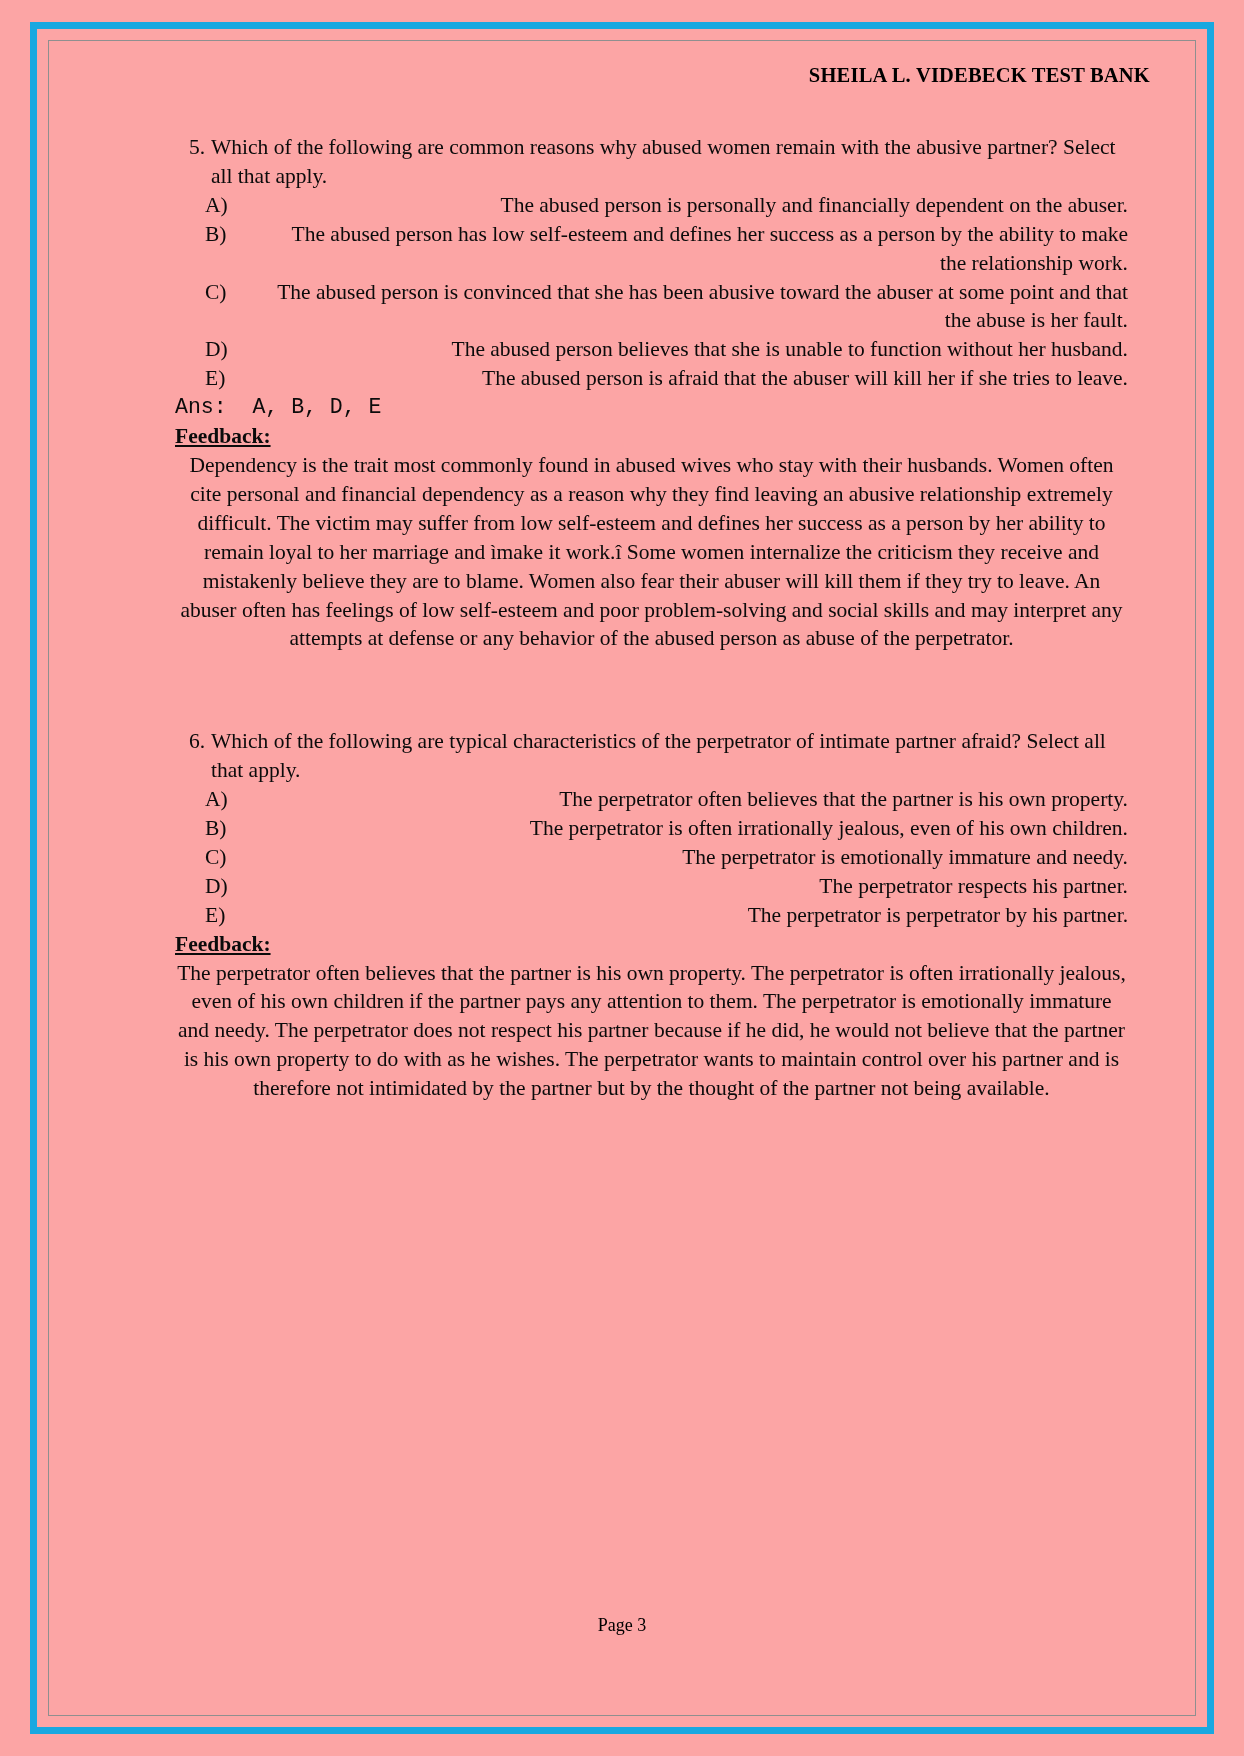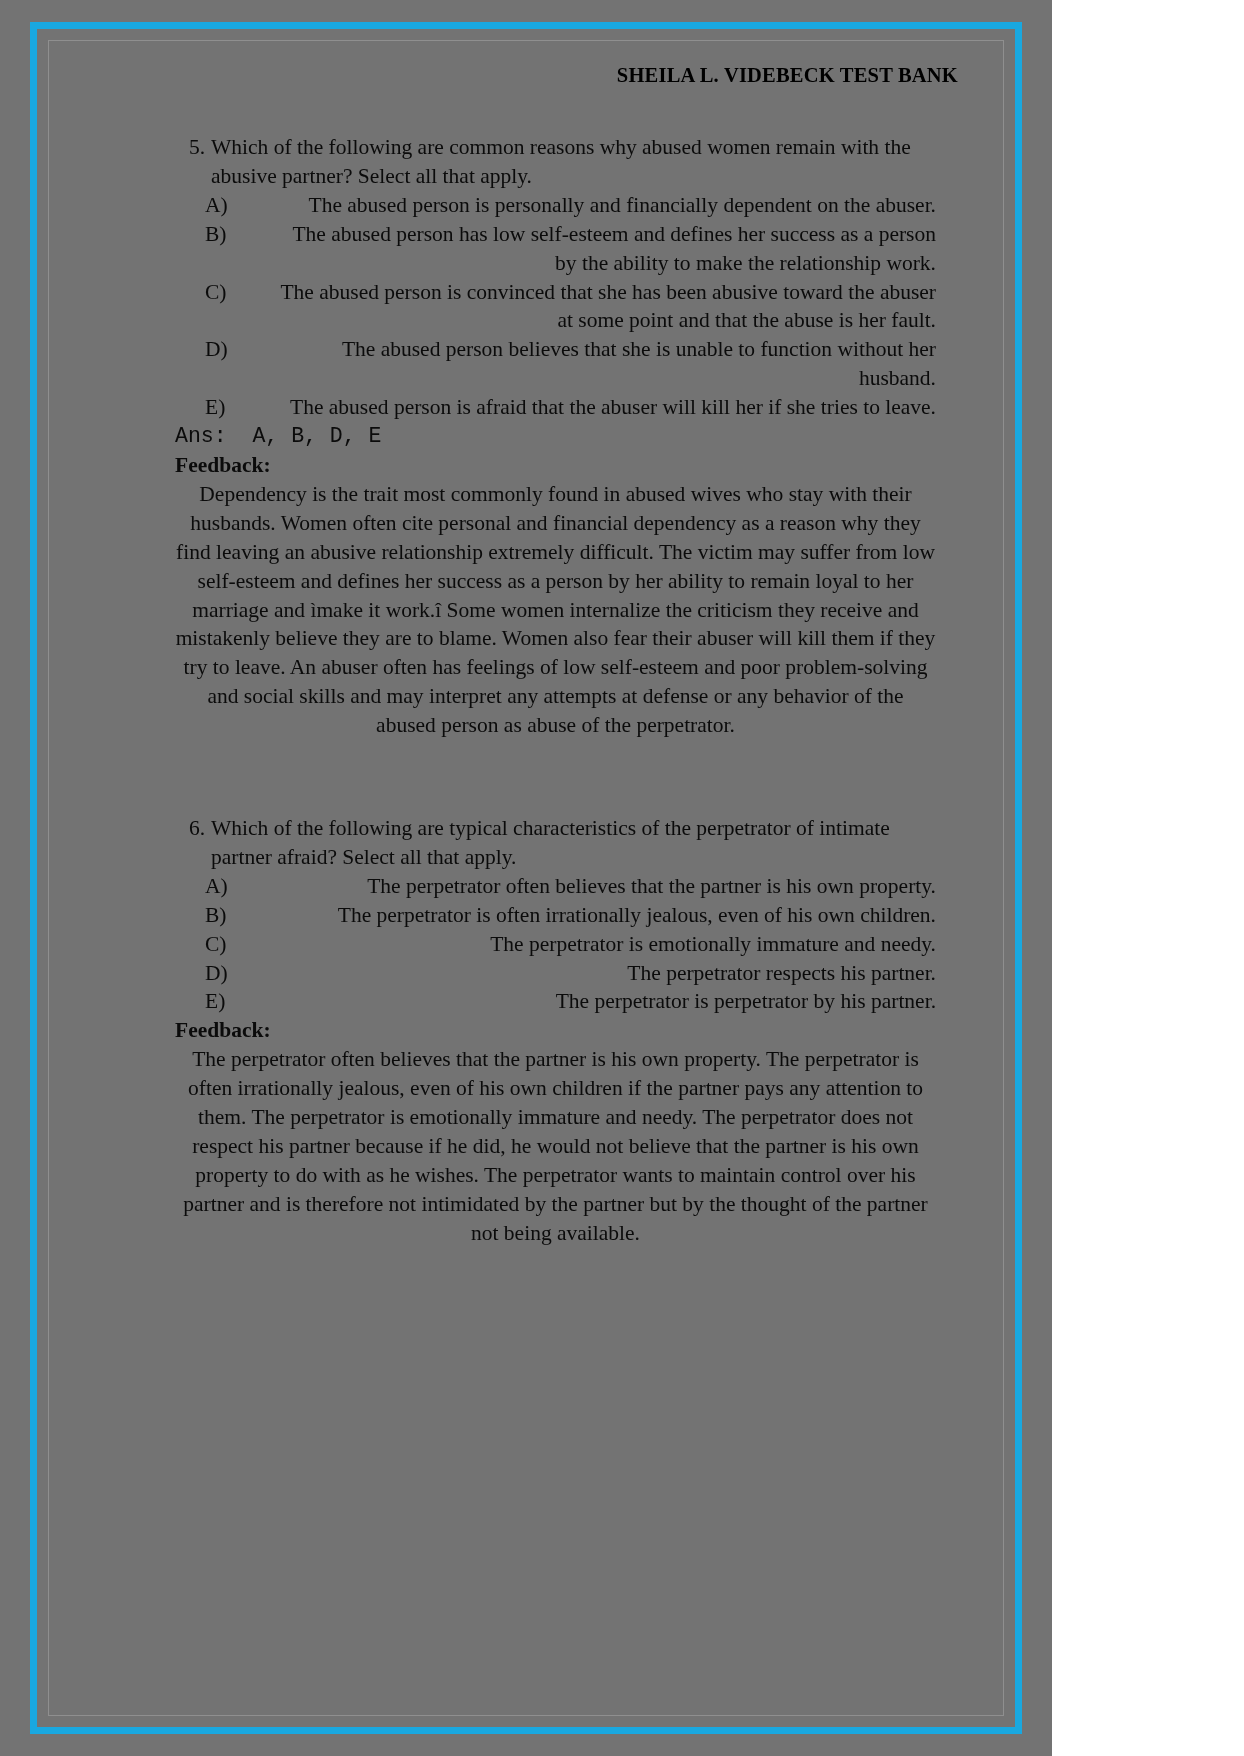--- a/index.html
+++ b/index.html
@@ -5,23 +5,23 @@
   html, body {
     margin: 0;
     padding: 0;
     background: #ffffff;
   }
   body {
     font-family: "Liberation Serif", "DejaVu Serif", serif;
   }
   .page {
     position: relative;
-    width: 1052px;
+    width: 1244px;
     height: 1756px;
-    background: #737373;
+    background: #fca5a5;
     box-sizing: border-box;
     overflow: hidden;
   }
   
   .border-outer {
     position: absolute;
     left: 30px;
     top: 22px;
     right: 30px;
     bottom: 22px;
@@ -94,20 +94,21 @@
     display: block;
     text-align: right;
   }
   .ans-line {
     padding-left: 0;
     white-space: pre;
     font-family: Liberation Mono, monospace;
   }
   .feedback-label {
     font-weight: bold;
+    text-decoration: underline;
   }
   .feedback-body {
     text-align: center;
   }
   .gap-between-questions {
     height: 74px;
   }
   .footer {
     position: absolute;
     left: 0;
@@ -196,15 +197,18 @@
           <span class="option-text">The perpetrator is perpetrator by his partner.</span>
         </div>
 
 
         <div class="feedback-label">Feedback:</div>
         <div class="feedback-body">The perpetrator often believes that the partner is his own property. The perpetrator is often irrationally jealous, even of his own children if the partner pays any attention to them. The perpetrator is emotionally immature and needy. The perpetrator does not respect his partner because if he did, he would not believe that the partner is his own property to do with as he wishes. The perpetrator wants to maintain control over his partner and is therefore not intimidated by the partner but by the thought of the partner not being available.</div>
       </div>
 
     </div>
 
+    <div class="footer">
+      <span>Page 3</span>
+    </div>
 
   </div>
 </div>
 
 </body></html>

